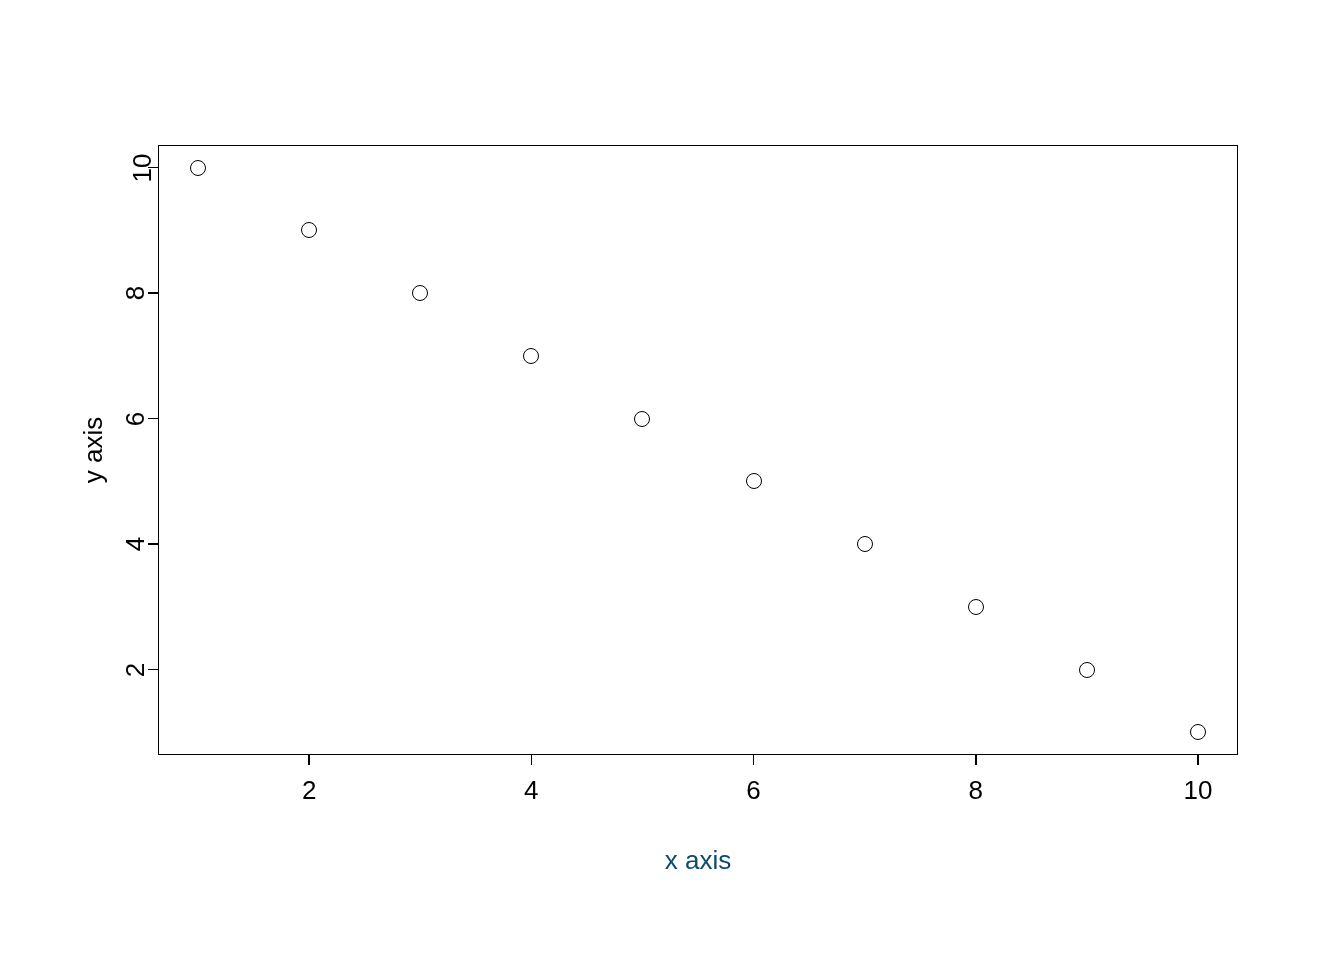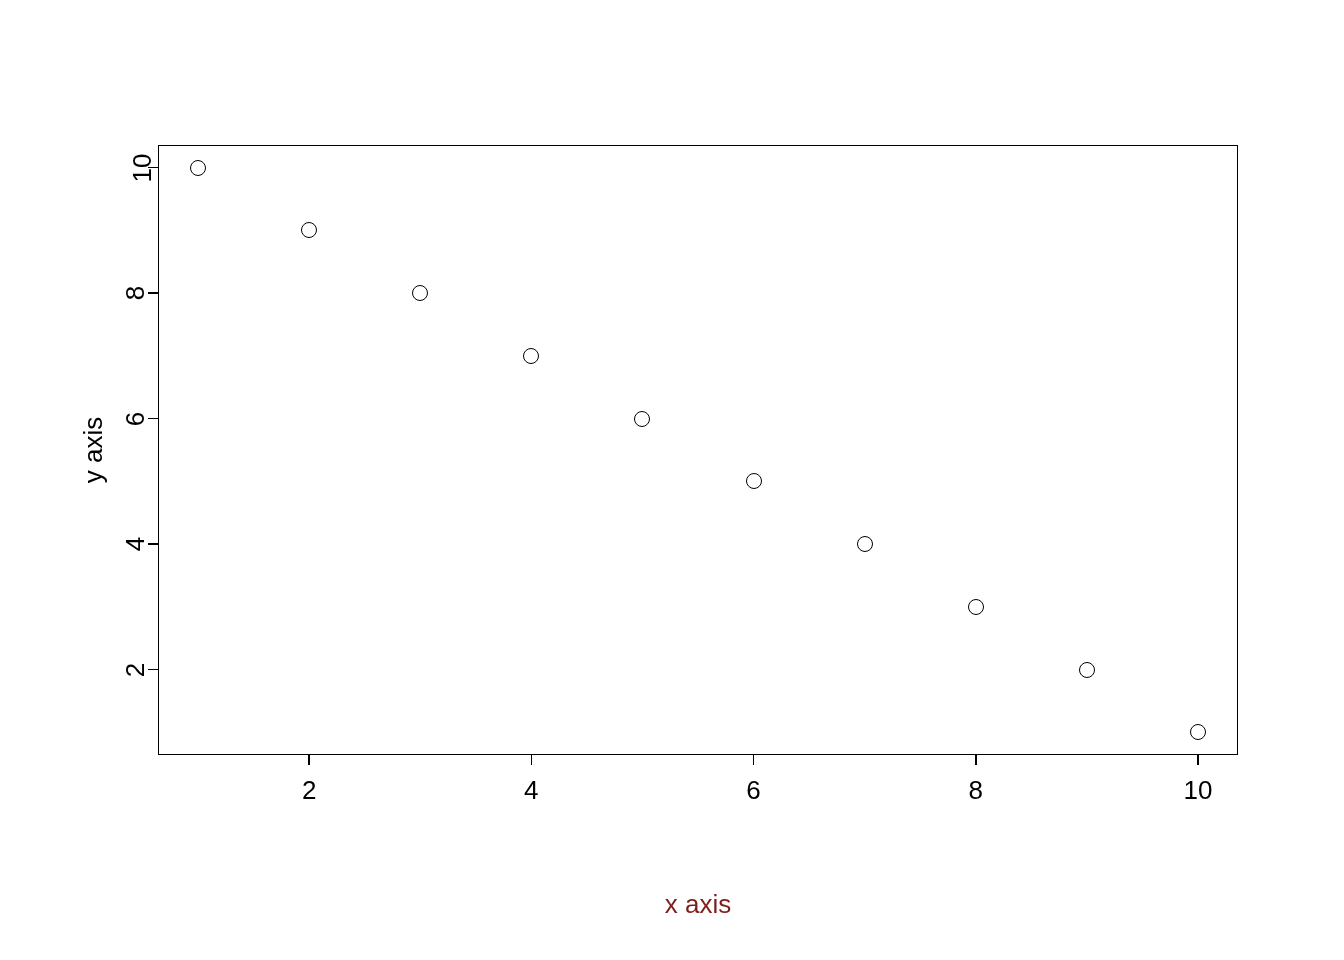--- a/index.html
+++ b/index.html
@@ -56,22 +56,21 @@
       transform: translateY(-50%) rotate(-90deg);
       transform-origin: center center;
       text-align: center;
     }
     .axis-label-x {
       position: absolute;
       top: 845px;
       left: 698px;
       transform: translateX(-50%);
       font-size: 26px;
-      color: #7f1d1d;
-      margin-top: 44px;
+      color: #0c4a6e;
     }
     .axis-label-y {
       position: absolute;
       left: 60px;
       top: 450px;
       transform: translateY(-50%) rotate(-90deg);
       transform-origin: center center;
       font-size: 26px;
       color: #000000;
     }

